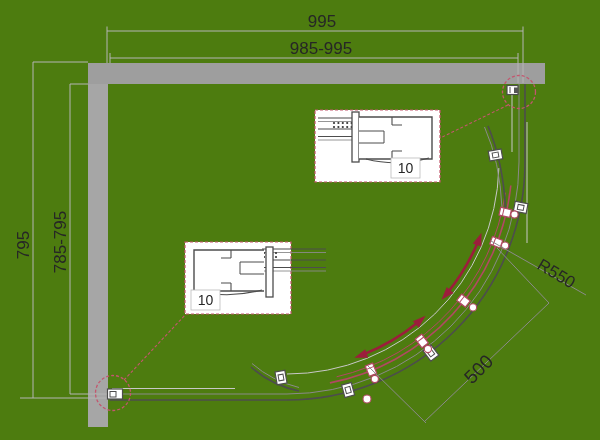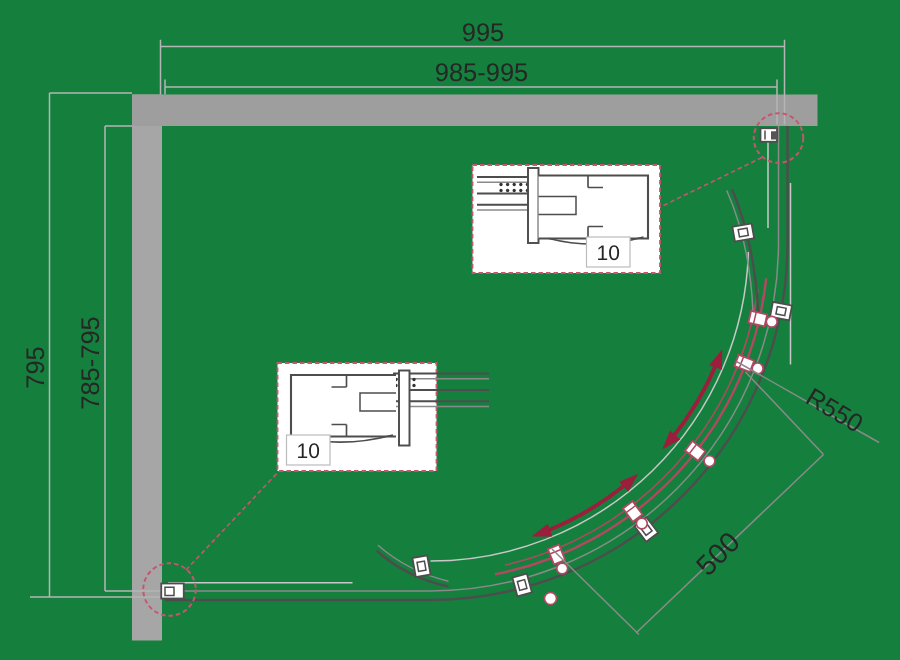--- a/index.html
+++ b/index.html
@@ -1,16 +1,16 @@
 <!DOCTYPE html>
 <html style="--c-wall: #9e9e9e; --c-wall-side: #a6a6a6; --c-line-dark: #4d4d4d; --c-line-medium: #8a8a8a; --c-line-light: #c8c8c8; --c-dim-line: #b5b5b5; --c-text: #262626; --c-door-red: #b24863; --c-arrow-red: #9c1d3c; --c-callout-red: #c4566e;"><head>
 <meta charset="utf-8">
 <style>
   html,body{margin:0;padding:0;background:#ffffff;}
-  #stage{position:relative;width:600px;height:440px;background:#15803d;overflow:hidden;
+  #stage{position:relative;width:600px;height:440px;background:#4d7c0f;overflow:hidden;
          font-family:"Liberation Sans","DejaVu Sans",sans-serif;}
   svg{display:block}
   .dimtext{fill:var(--c-text);font-size:17px;font-family:"Liberation Sans","DejaVu Sans",sans-serif;}
   .dimtext-lg{fill:var(--c-text);font-size:19px;font-family:"Liberation Sans","DejaVu Sans",sans-serif;}
   .lbltext{fill:var(--c-text);font-size:14px;font-family:"Liberation Sans","DejaVu Sans",sans-serif;}
   .ln-dark{stroke:var(--c-line-dark);fill:none;}
   .ln-med{stroke:var(--c-line-medium);fill:none;}
   .ln-light{stroke:var(--c-line-light);fill:none;}
   .ln-dim{stroke:var(--c-dim-line);fill:none;}
   .red{stroke:var(--c-door-red);fill:none;}

